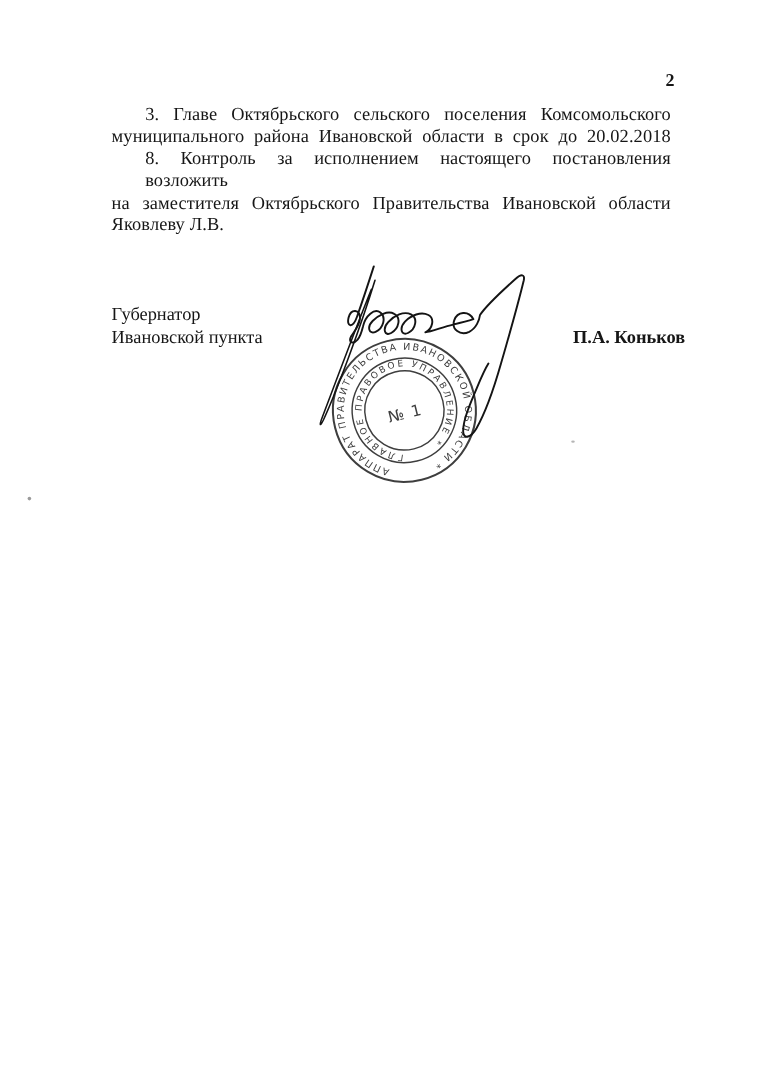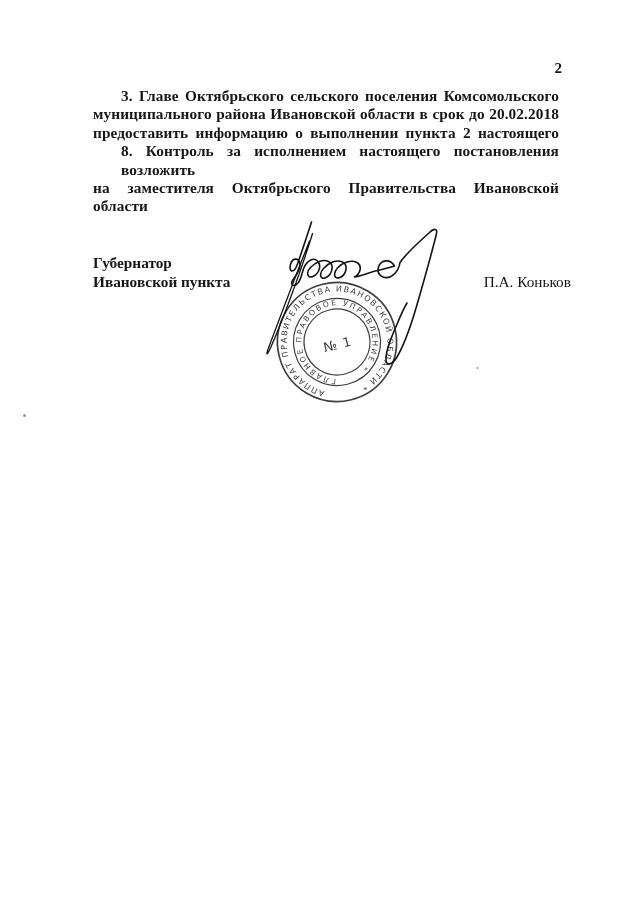--- a/index.html
+++ b/index.html
@@ -7,28 +7,28 @@
     position:relative;width:640px;height:905px;background:#ffffff;overflow:hidden;
     font-family:"Liberation Serif","DejaVu Serif",serif;color:#161616;
   }
   .page-number{
     position:absolute;top:60px;right:78px;font-size:15px;font-weight:bold;color:#161616;
   }
   .body-text{
     position:absolute;left:93px;top:87px;width:466px;
     font-size:15.3px;line-height:18.4px;letter-spacing:0.1px;
   }
-  .jline{text-align:justify;text-align-last:justify;white-space:normal;font-weight:bold;}
+  .jline{text-align:justify;text-align-last:justify;white-space:normal;}
   .jline.first{padding-left:28px;}
   .jline.last{text-align:left;text-align-last:left;}
   .official-title{
-    position:absolute;left:93px;top:254px;font-size:15.3px;font-weight:bold;line-height:18.6px;
+    position:absolute;left:93px;top:254px;font-size:15.3px;font-weight:normal;line-height:18.6px;
   }
   .signer-name{
-    position:absolute;top:273px;right:69px;font-size:15.3px;font-weight:normal;
+    position:absolute;top:273px;right:69px;font-size:15.3px;font-weight:bold;
   }
   .sig-stamp-svg{position:absolute;left:230px;top:205px;width:260px;height:215px;}
   .stamp-ring-text{
     font-family:"DejaVu Sans","Liberation Sans",sans-serif;
     fill:#2e2e2e;
   }
   .stamp-center-text{
     font-family:"DejaVu Sans","Liberation Sans",sans-serif;
     fill:#2e2e2e;font-size:13px;letter-spacing:1px;
   }
@@ -40,25 +40,25 @@
 <body>
 
 <div class="page">
 
   <div class="page-number">2</div>
 
   <div class="body-text">
       <div>
         <div class="jline first">3. Главе Октябрьского сельского поселения Комсомольского</div>
         <div class="jline">муниципального района Ивановской области в срок до 20.02.2018</div>
-        <div class="jline">предоставить информацию о выполнении пункта 2 настоящего</div>
       </div>
       <div>
         <div class="jline first">8. Контроль за исполнением настоящего постановления возложить</div>
         <div class="jline">на заместителя Октябрьского Правительства Ивановской области</div>
+        <div class="jline last">Яковлеву Л.В.</div>
       </div>
     </div>
 
   <div class="official-title">
     <div>Губернатор</div>
     <div>Ивановской пункта</div>
   </div>
 
   <div class="signer-name">П.А. Коньков</div>
 

